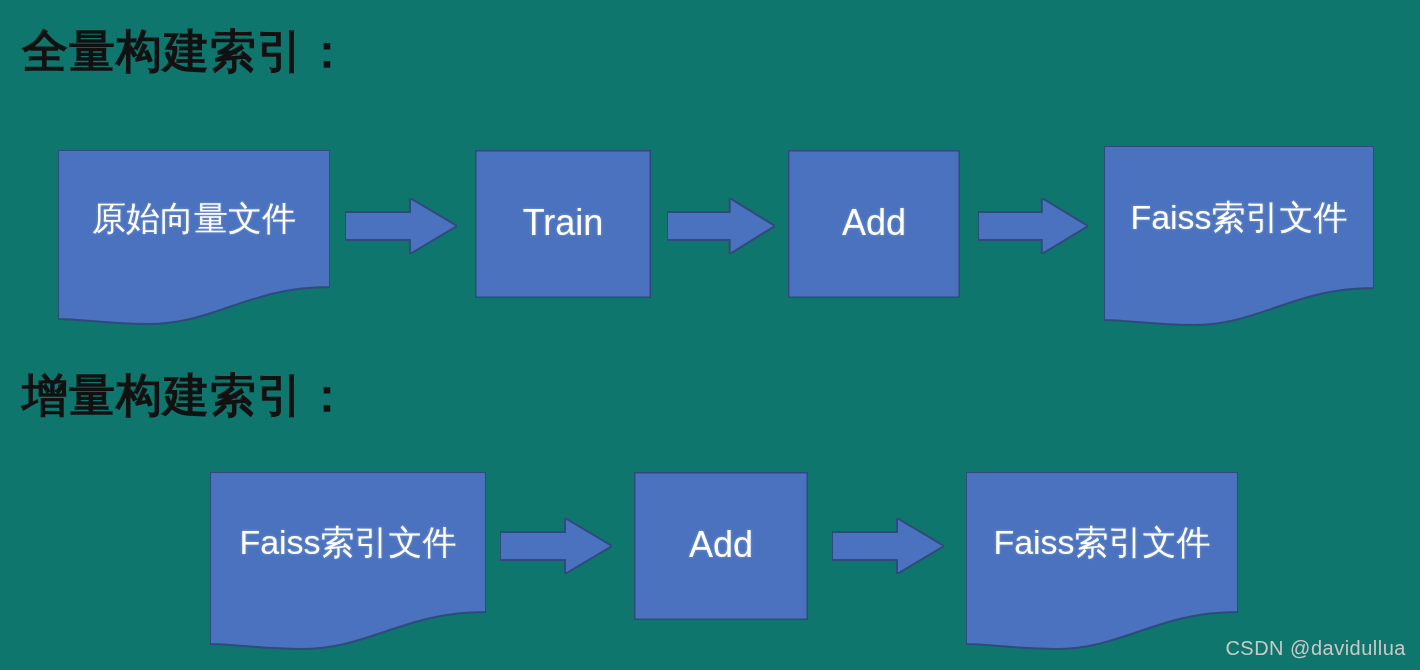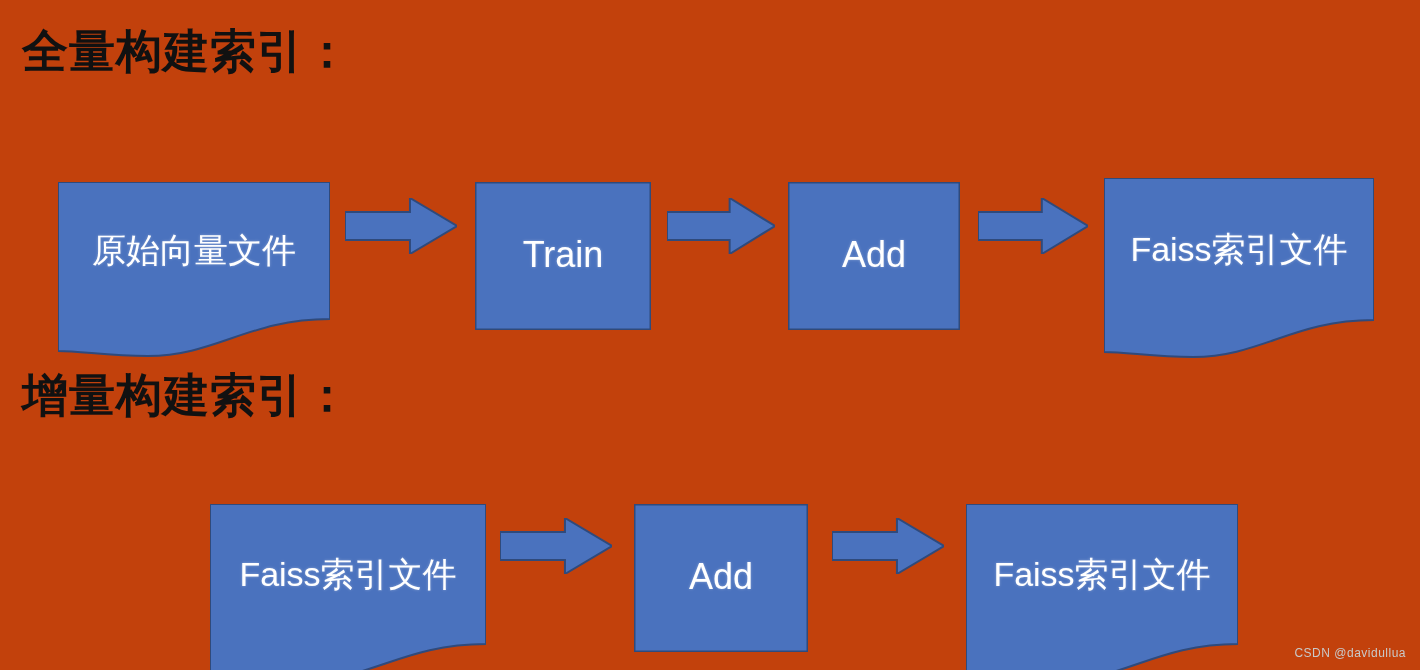--- a/index.html
+++ b/index.html
@@ -7,40 +7,39 @@
     padding: 0;
     background: #ffffff;
   }
   body {
     font-family: "Liberation Sans", "DejaVu Sans", sans-serif;
   }
   #canvas {
     position: relative;
     width: 1420px;
     height: 670px;
-    background: #c2410c;
+    background: #0f766e;
     overflow: hidden;
   }
 
   .heading {
     position: absolute;
     font-size: 46px;
     font-weight: 700;
     color: #111111;
     letter-spacing: 1px;
     white-space: nowrap;
     line-height: 1;
   }
   #heading-full  { left: 22px; top: 28px; }
   #heading-incr  { left: 22px; top: 372px; }
 
   
   .node {
     position: absolute;
-    margin-top: 32px;
   }
   .node svg {
     position: absolute;
     left: 0;
     top: 0;
     display: block;
   }
   .node .node-label {
     position: absolute;
     left: 0;
@@ -57,21 +56,21 @@
   .arrow {
     position: absolute;
   }
   .arrow svg { display: block; }
 
   
   #watermark {
     position: absolute;
     right: 14px;
     bottom: 10px;
-    font-size: 12px;
+    font-size: 20px;
     color: #c9c9c9;
     letter-spacing: 0.5px;
     white-space: nowrap;
   }
 </style>
 </head>
 <body>
 
 <div id="canvas">
 

